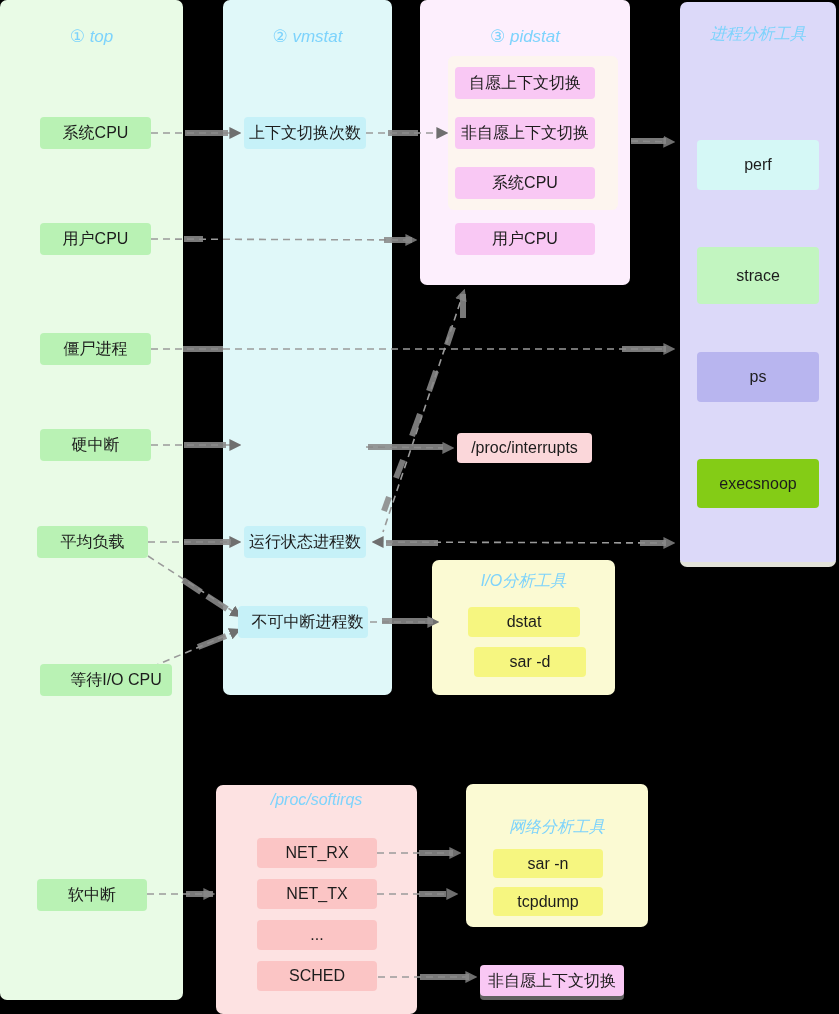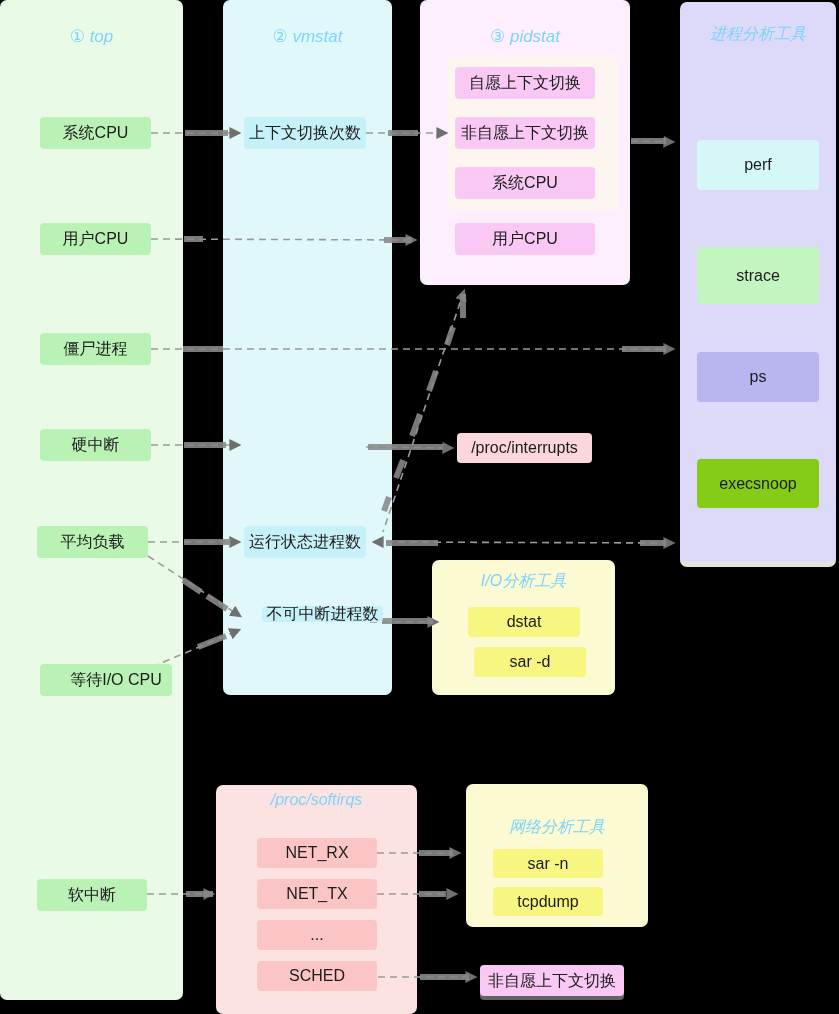--- a/index.html
+++ b/index.html
@@ -125,21 +125,21 @@
   <div class="chip chip-green" style="left:40px;top:117px;width:111px;height:32px;">系统CPU</div>
   <div class="chip chip-green" style="left:40px;top:223px;width:111px;height:32px;">用户CPU</div>
   <div class="chip chip-green" style="left:40px;top:333px;width:111px;height:32px;">僵尸进程</div>
   <div class="chip chip-green" style="left:40px;top:429px;width:111px;height:32px;">硬中断</div>
   <div class="chip chip-green" style="left:37px;top:526px;width:111px;height:32px;">平均负载</div>
   <div class="chip chip-green" style="left:40px;top:664px;width:112px;height:32px;padding-left:20px;">等待I/O CPU</div>
   <div class="chip chip-green" style="left:37px;top:879px;width:110px;height:32px;">软中断</div>
 
   <div class="chip chip-cyan" style="left:244px;top:117px;width:122px;height:32px;">上下文切换次数</div>
   <div class="chip chip-cyan" style="left:244px;top:526px;width:122px;height:32px;">运行状态进程数</div>
-  <div class="chip chip-cyan" style="left:262px;top:606px;width:121px;height:16px;">不可中断进程数</div>
+  <div class="chip chip-cyan" style="left:238px;top:606px;width:121px;height:32px;padding-left:9px;">不可中断进程数</div>
 
   <div class="chip chip-magenta" style="left:455px;top:67px;width:140px;height:32px;">自愿上下文切换</div>
   <div class="chip chip-magenta" style="left:455px;top:117px;width:140px;height:32px;">非自愿上下文切换</div>
   <div class="chip chip-magenta" style="left:455px;top:167px;width:140px;height:32px;">系统CPU</div>
   <div class="chip chip-magenta" style="left:455px;top:223px;width:140px;height:32px;">用户CPU</div>
 
   <div class="chip chip-perf" style="left:697px;top:140px;width:122px;height:50px;">perf</div>
   <div class="chip chip-strace" style="left:697px;top:247px;width:122px;height:57px;">strace</div>
   <div class="chip chip-ps" style="left:697px;top:352px;width:122px;height:50px;">ps</div>
   <div class="chip chip-execsnoop" style="left:697px;top:459px;width:122px;height:49px;">execsnoop</div>

